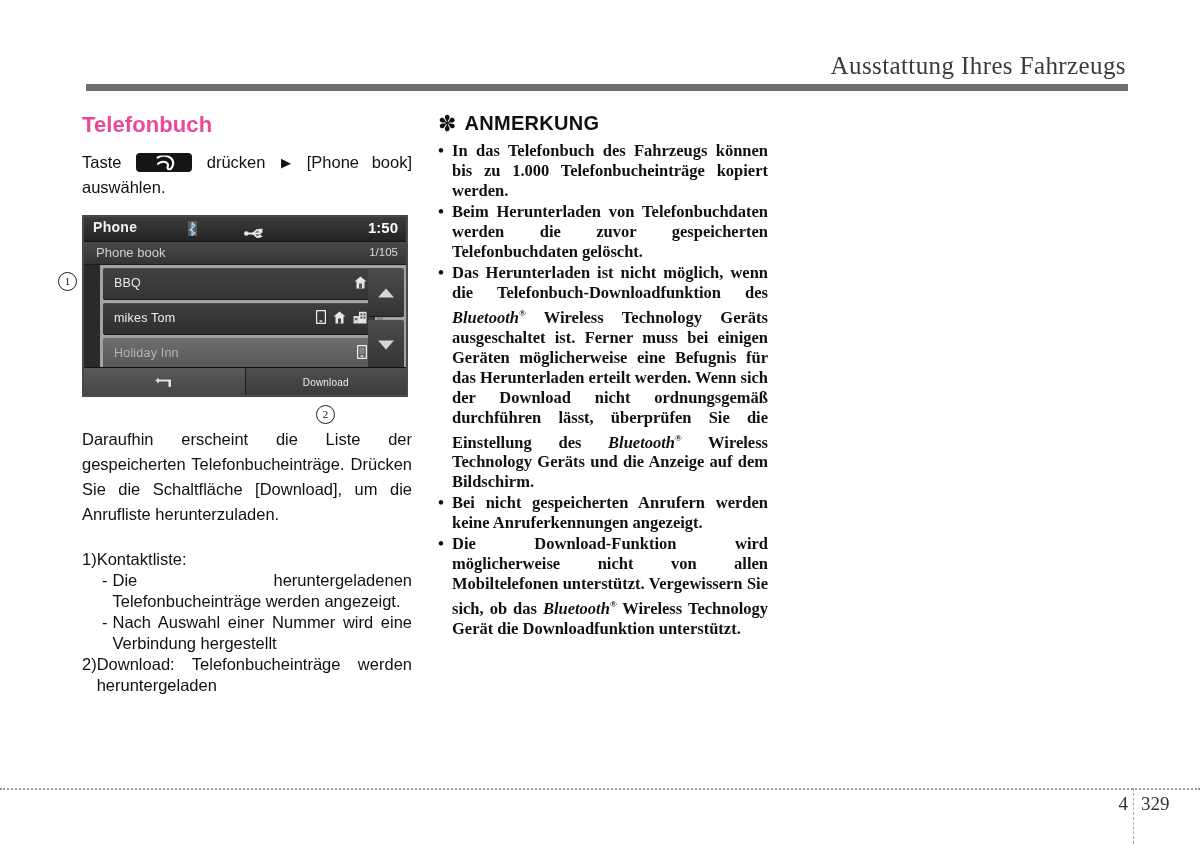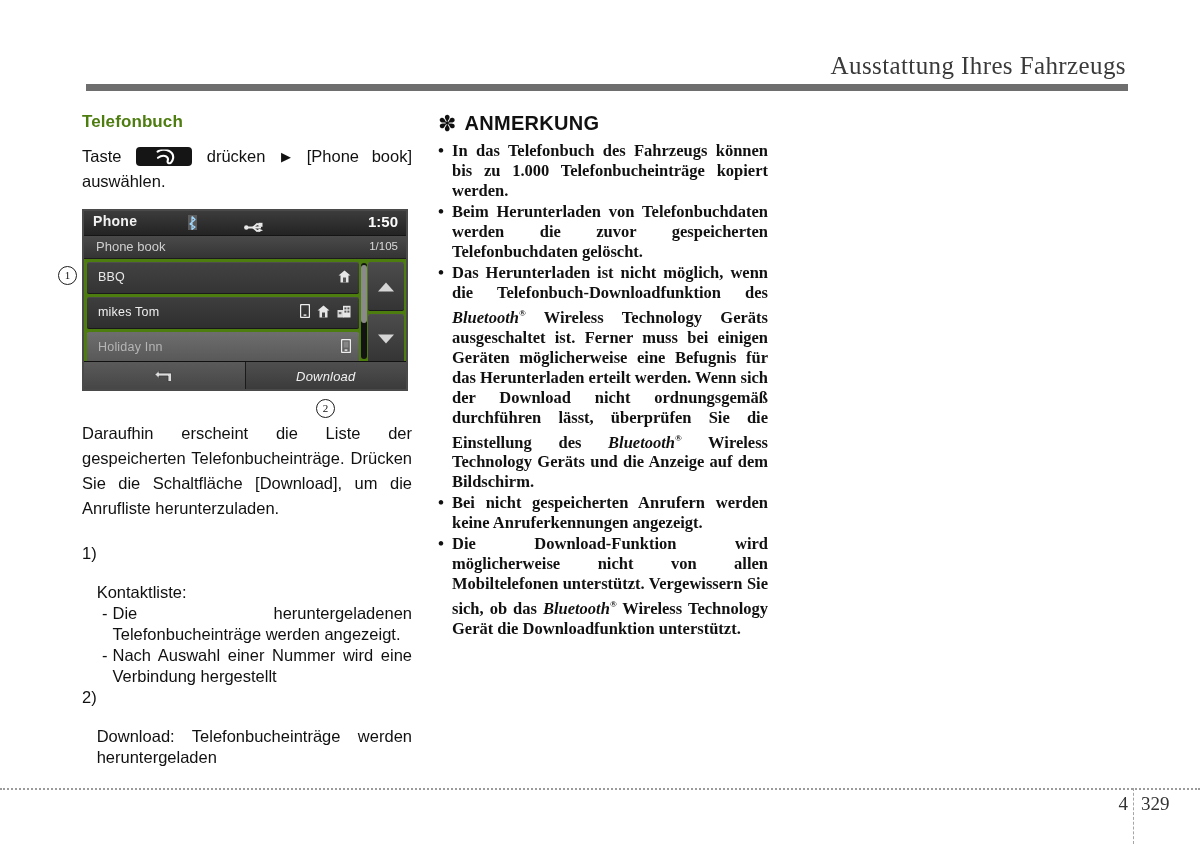--- a/index.html
+++ b/index.html
@@ -51,23 +51,23 @@
   }
   #right-col {
     position: absolute;
     left: 438px;
     top: 112px;
     width: 330px;
   }
 
   
   #section-title {
-    font-size: 17px;
+    font-size: 22px;
     font-weight: bold;
-    color: #4d7c0f;
+    color: #ec4899;
     margin: 0 0 12px 0;
     letter-spacing: 0.1px;
   }
   .l-body {
     font-size: 16.5px;
     line-height: 25px;
     color: #111;
     text-align: justify;
   }
   #press-line {
@@ -169,23 +169,24 @@
     right: 8px;
     top: 4px;
     color: #d9d9d9;
     font-size: 11.5px;
     margin-left: 47px;
   }
   
   #dev-listarea {
     position: relative;
     height: 105px;
-    background: #4d7c0f;
+    background: #a3a3a3;
     padding: 3px 14px 0 0;
     box-sizing: border-box;
+    margin-left: 16px;
   }
   .dev-row {
     position: relative;
     margin: 0 2px 3px 3px;
     height: 30px;
     width: 272px;
     border-radius: 2px;
     border-top: 1px solid rgba(255,255,255,0.13);
     border-bottom: 1px solid rgba(0,0,0,0.6);
   }
@@ -278,24 +279,23 @@
     left: 50%;
     top: 50%;
     transform: translate(-50%, -50%);
   }
   #btn-download-label {
     position: absolute;
     left: 50%;
     top: 50%;
     transform: translate(-50%, -50%);
     color: #f0f0f0;
-    font-size: 13px;
+    font-size: 10px;
     letter-spacing: 0.2px;
     white-space: nowrap;
-    font-style: italic;
   }
   
   .callout {
     position: absolute;
     width: 17px;
     height: 17px;
     border: 1px solid #1d1d1d;
     border-radius: 50%;
     font-size: 11px;
     line-height: 16px;
@@ -322,21 +322,20 @@
     align-items: flex-start;
   }
   .numrow .marker {
     flex: 0 0 auto;
     white-space: nowrap;
   }
   .numrow .content {
     flex: 1 1 auto;
     text-align: justify;
     text-justify: inter-word;
-    margin-top: 39px;
   }
   .subrow {
     display: flex;
     align-items: flex-start;
     padding-left: 20px;
   }
   .subrow .marker {
     flex: 0 0 auto;
     white-space: nowrap;
     padding-right: 5px;

